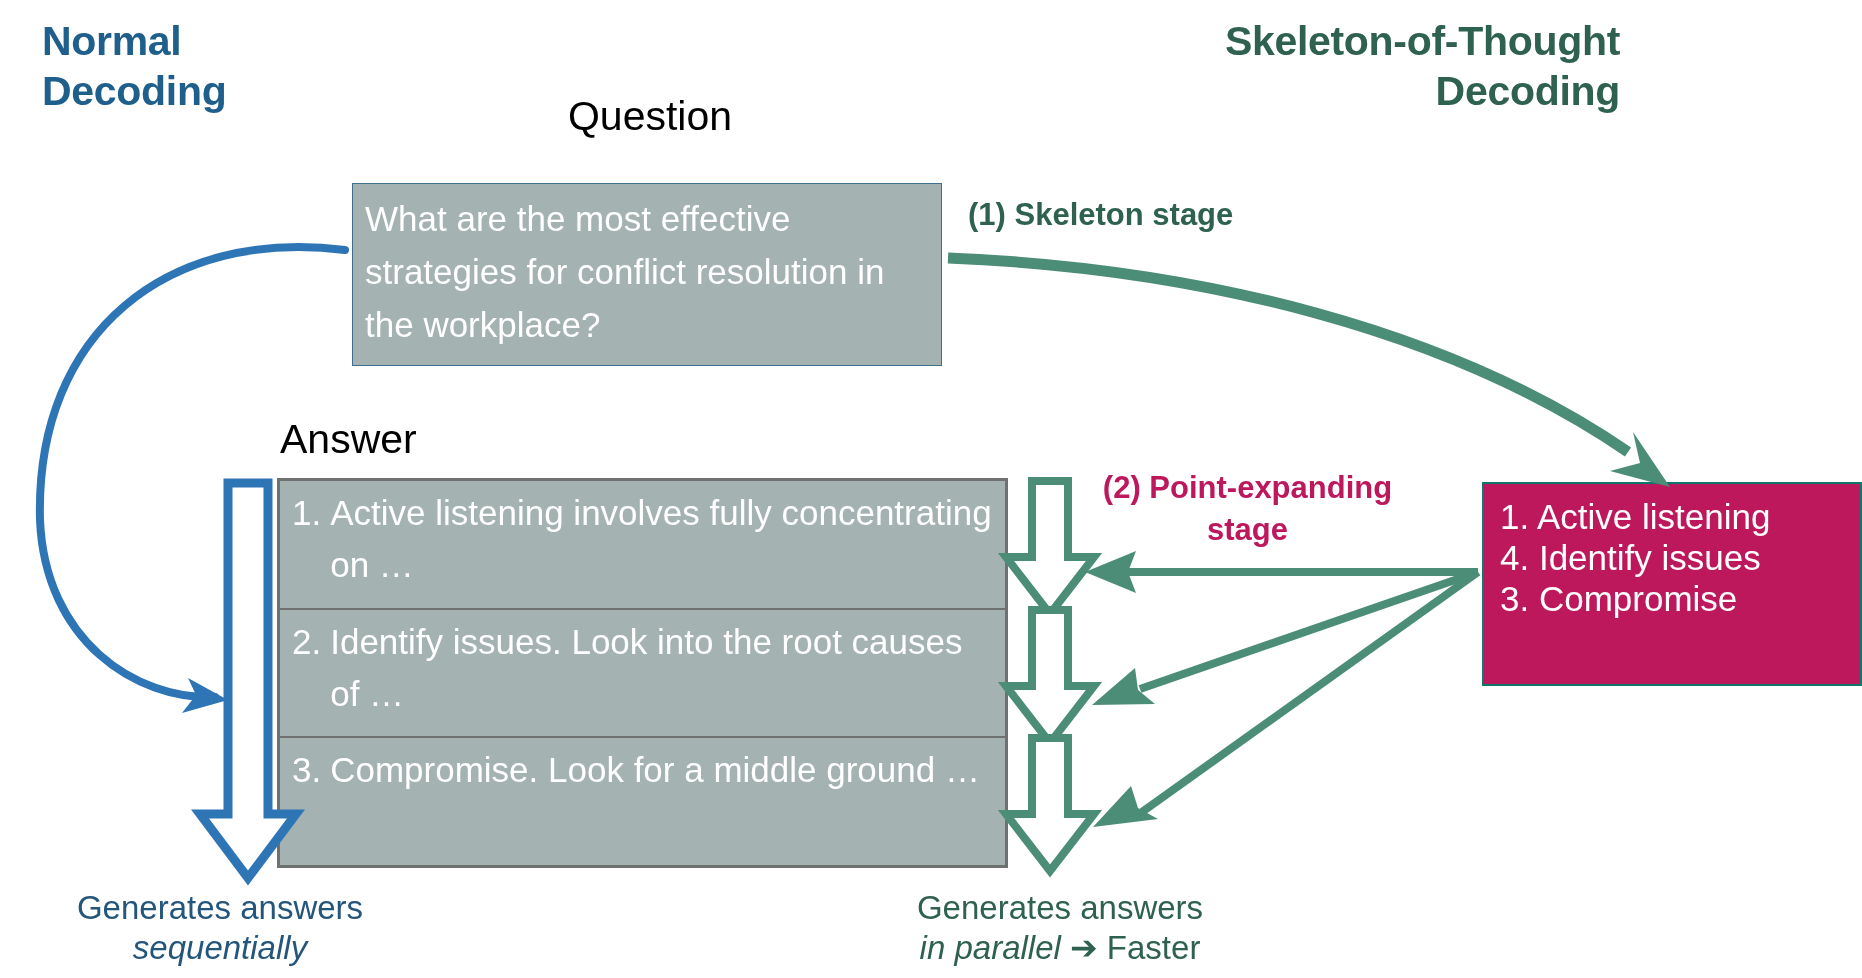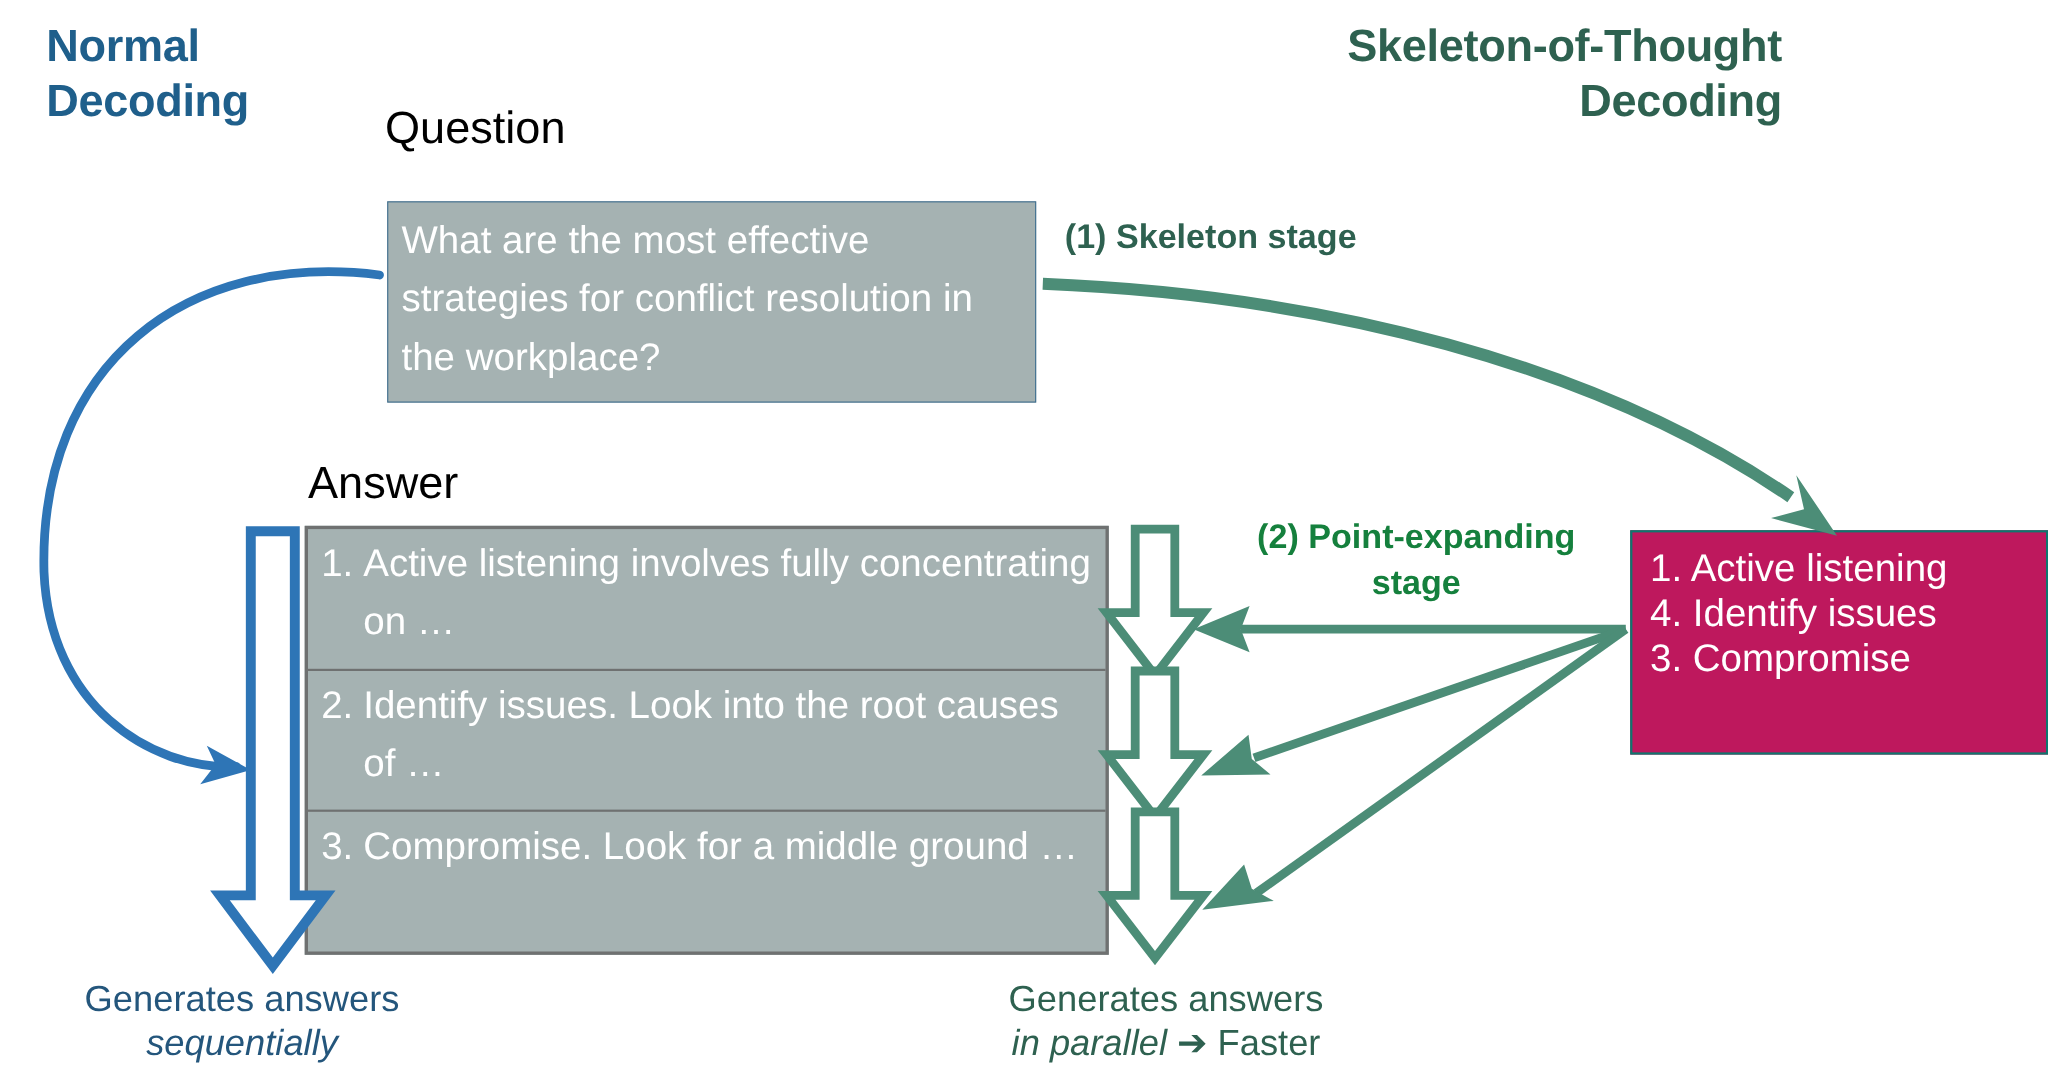--- a/index.html
+++ b/index.html
@@ -15,21 +15,21 @@
     color:#1f5f8b;font-weight:bold;font-size:41px;line-height:50px;
     white-space:pre-line;letter-spacing:-0.3px;
   }
   .title-right{
     left:1090px;top:16px;width:530px;text-align:right;
     color:#2e6150;font-weight:bold;font-size:41px;line-height:50px;
     white-space:pre-line;letter-spacing:-0.3px;
   }
 
   .label-question{
-    left:350px;top:92px;width:600px;text-align:left;
+    left:350px;top:92px;width:600px;text-align:center;
     color:#000;font-size:41px;line-height:48px;
   }
   .label-answer{
     left:280px;top:415px;width:600px;text-align:left;
     color:#000;font-size:41px;line-height:48px;
   }
 
   
   .question-box{
     left:352px;top:155px;width:590px;height:183px;
@@ -63,22 +63,22 @@
     color:#ffffff;font-size:35px;line-height:41px;
     padding:12px 0 0 16px;
   }
 
   
   .stage1-label{
     left:968px;top:196px;width:380px;
     color:#2e6150;font-weight:bold;font-size:31px;line-height:38px;
   }
   .stage2-label{
-    left:1100px;top:467px;width:375px;text-align:center;
-    color:#15803d;font-weight:bold;font-size:31px;line-height:42px;
+    left:1060px;top:467px;width:375px;text-align:center;
+    color:#be185d;font-weight:bold;font-size:31px;line-height:42px;
     white-space:pre-line;
   }
 
   
   .caption-left{
     left:20px;top:888px;width:400px;text-align:center;
     color:#24567c;font-size:33px;line-height:40px;
   }
   .caption-left .it{font-style:italic;}
   .caption-right{

